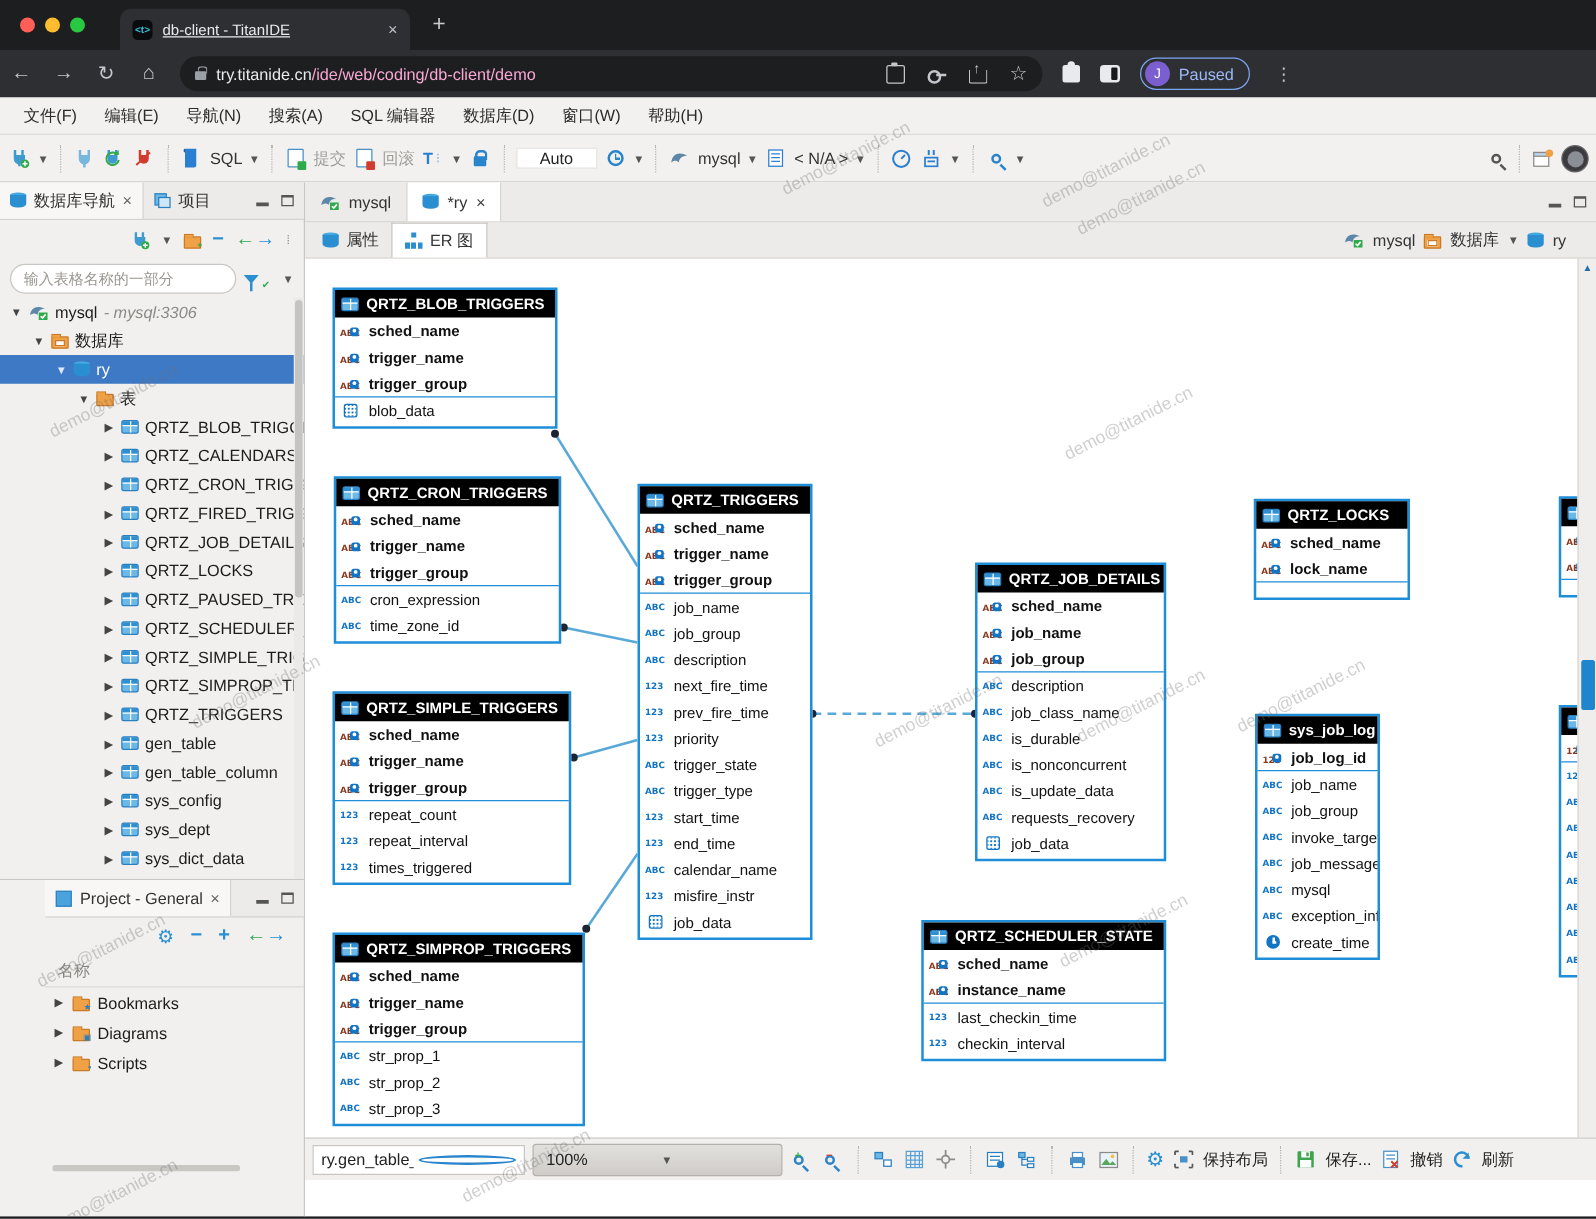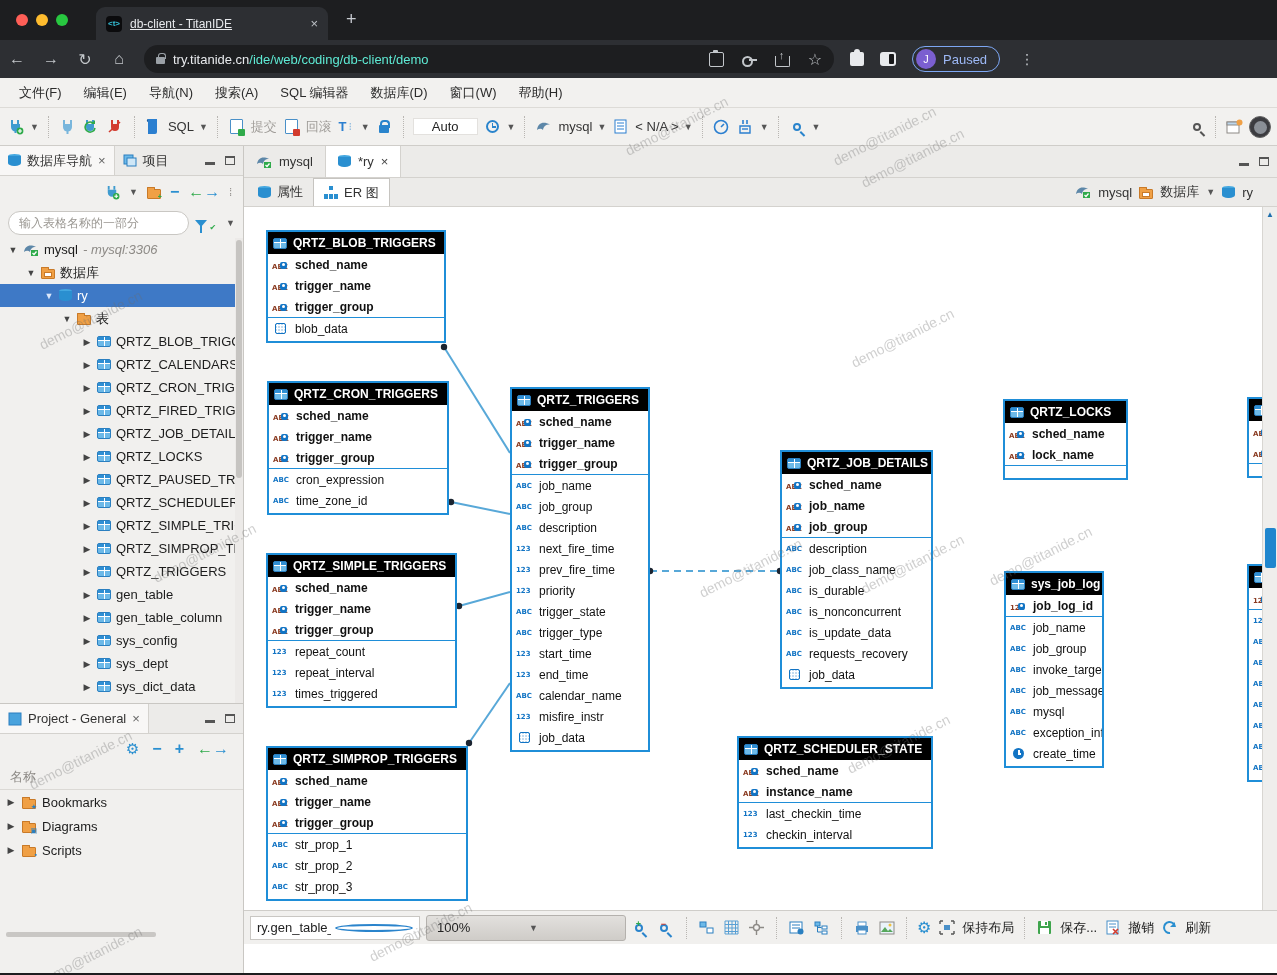--- a/index.html
+++ b/index.html
@@ -15,21 +15,21 @@
   .favicon { width:16px; height:16px; background:#0b0b0d; border-radius:4px; color:#35c0d8; font-size:8px; display:flex; align-items:center; justify-content:center; font-weight:bold; }
   .btab-title { color:#e8eaed; font-size:12px; flex:1; white-space:nowrap; overflow:hidden;text-decoration:underline; }
   .btab-x { color:#bdc1c6; font-size:13px; }
   .newtab { position:absolute; left:346px; top:9px; color:#c7cbd0; font-size:18px; }
   .urlrow { position:absolute; left:0; top:40px; width:1277px; height:38px; background:#2d2f33; display:flex; align-items:center; }
   .navbtn { color:#c3c7cb; font-size:16px; width:34px; text-align:center; }
   .urlpill { height:28px; flex:0 0 690px; margin-left:8px; background:#1d1e20; border-radius:14px; display:flex; align-items:center; padding:0 12px; gap:8px; }
   .lockico { width:9px; height:7px; background:#9aa0a6; border-radius:1px; position:relative; margin-top:3px; }
   .lockico::before { content:""; position:absolute; left:1.5px; top:-4px; width:6px; height:5px; border:1.5px solid #9aa0a6; border-bottom:none; border-radius:3px 3px 0 0; }
   .urltext { font-size:13px; color:#e8eaed; white-space:nowrap; flex:1; }
-  .urltext .path { color:#5eead4; }
+  .urltext .path { color:#f9a8d4; }
   .pill-icons { display:flex; gap:18px; align-items:center; }
   .ci { width:15px; height:15px; position:relative; }
   .i-clip { border:1.5px solid #c3c7cb; border-radius:2px; }
   .i-clip::before { content:""; position:absolute; left:3px; top:-3px; width:5px; height:3px; background:#c3c7cb; border-radius:1px; }
   .i-key { }
   .i-key::before { content:""; position:absolute; left:0; top:4px; width:7px; height:7px; border:2px solid #c3c7cb; border-radius:50%; }
   .i-key::after { content:""; position:absolute; left:7px; top:7px; width:8px; height:2px; background:#c3c7cb; }
   .i-share { border:1.5px solid #c3c7cb; border-top:none; border-radius:0 0 2px 2px; height:11px; margin-top:4px; }
   .i-share::before { content:"↑"; position:absolute; left:3px; top:-7px; color:#c3c7cb; font-size:11px; }
   .star { color:#c3c7cb; font-size:16px; }
@@ -521,21 +521,21 @@
             </span>
             <span>sys_dict_data</span>
           </div>
         </div>
       <div class="vscroll">
           <div class="vthumb" style="top:2px;height:238px;"></div>
         </div>
     </div>
   </div>
 
-  <div style="border-top:1px solid #c9c7c3;">
+  <div style="border-top:1px solid #c9c7c3;padding-left:36px;">
     <div class="panel-tabs">
       <span class="ptab active">
         <svg class="icon" width="14" height="14" viewBox="0 0 14 14">
             <rect x="1" y="1" width="12" height="12" fill="#4aa3dd" stroke="#2a7fc0"></rect>
           </svg>
         <span>Project - General</span>
         <span style="color:#666;">×</span>
       </span>
       <span class="winbtns">
         <span class="w-min"></span>

